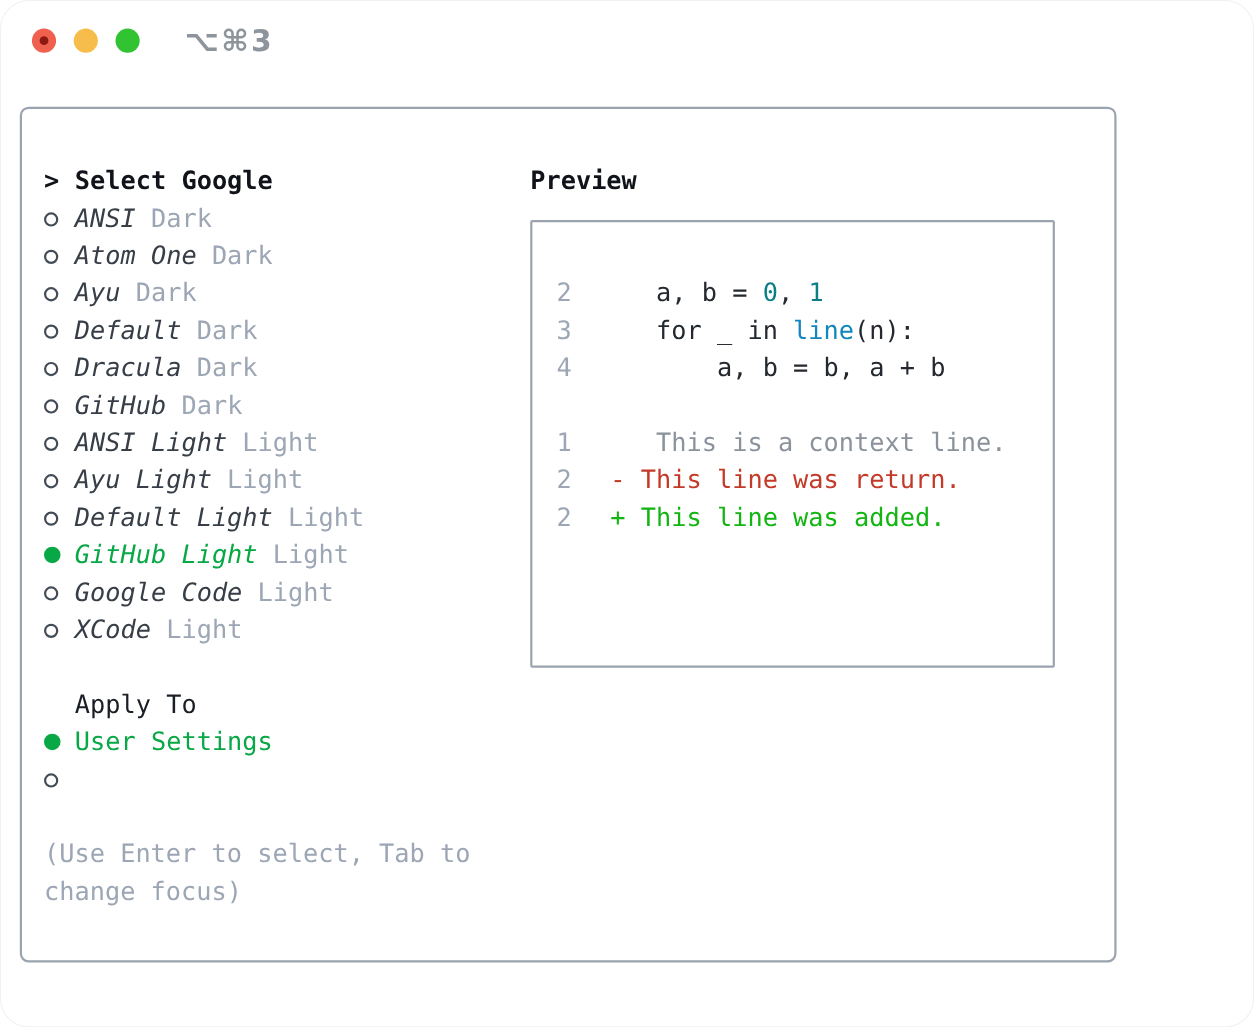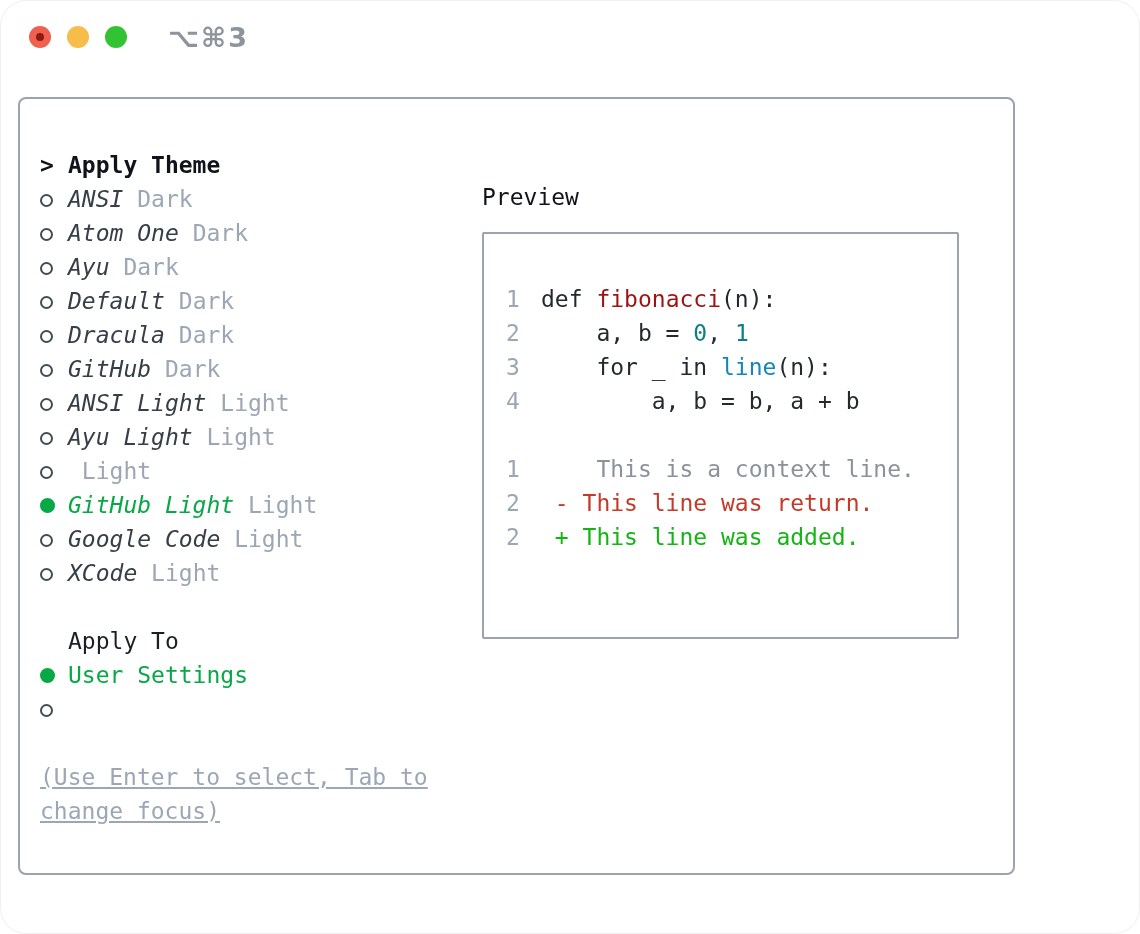--- a/index.html
+++ b/index.html
@@ -63,23 +63,23 @@
     border:2px solid var(--radio);margin-top:2px;
   }
   .circle.sel{border:none;background:var(--accent-green);width:15px;height:15px;}
   .item-name{color:var(--item);font-style:italic;}
   .item-name.sel{color:var(--accent-green);text-align:right;}
   .variant{color:var(--muted);margin-left:1ch;}
   .apply-header{color:#1a1f26;}
   .option-label{color:var(--item);}
   .option-label.sel{color:var(--accent-green);}
   .spacer{height:34px;}
-  .hint{color:var(--muted);width:440px;white-space:normal;word-break:normal;text-decoration:underline;}
+  .hint{color:var(--muted);width:440px;white-space:normal;word-break:normal;}
   
-  .preview-header{color:var(--ink);font-weight:normal;height:34px;margin-top:32px;}
+  .preview-header{color:var(--ink);font-weight:bold;height:34px;}
   .preview-box{
     margin-top:18px;width:477px;height:407px;
     border:2px solid var(--panel-border);border-radius:2px;background:#fff;
     padding:48px 0 0 22px;overflow:hidden;
   }
   .cl{height:34px;white-space:pre;}
   .gutter{display:inline-block;width:35px;color:var(--muted);}
   .tk-plain{color:#24292f;}
   .tk-fn{color:var(--fn-red);}
   .tk-num{color:var(--num-teal);}
@@ -100,33 +100,33 @@
       <div class="tl tl-green"></div>
     </div>
     <div class="title-shortcut">⌥⌘3</div>
   </div>
 
   <div class="panel mono">
 
     <div class="left-col">
       <div class="row">
         <span class="prefix caret">&gt;</span>
-        <span class="hdr">Apply Theme</span>
+        <span class="hdr">Select Google</span>
       </div>
 
       <div id="theme-list">
           <div class="row"><span class="prefix"><span class="circle"></span></span><span class="item-name">ANSI</span><span class="variant">Dark</span></div>
           <div class="row"><span class="prefix"><span class="circle"></span></span><span class="item-name">Atom One</span><span class="variant">Dark</span></div>
           <div class="row"><span class="prefix"><span class="circle"></span></span><span class="item-name">Ayu</span><span class="variant">Dark</span></div>
           <div class="row"><span class="prefix"><span class="circle"></span></span><span class="item-name">Default</span><span class="variant">Dark</span></div>
           <div class="row"><span class="prefix"><span class="circle"></span></span><span class="item-name">Dracula</span><span class="variant">Dark</span></div>
           <div class="row"><span class="prefix"><span class="circle"></span></span><span class="item-name">GitHub</span><span class="variant">Dark</span></div>
           <div class="row"><span class="prefix"><span class="circle"></span></span><span class="item-name">ANSI Light</span><span class="variant">Light</span></div>
           <div class="row"><span class="prefix"><span class="circle"></span></span><span class="item-name">Ayu Light</span><span class="variant">Light</span></div>
-          <div class="row"><span class="prefix"><span class="circle"></span></span><span class="variant">Light</span></div>
+          <div class="row"><span class="prefix"><span class="circle"></span></span><span class="item-name">Default Light</span><span class="variant">Light</span></div>
           <div class="row"><span class="prefix"><span class="circle sel"></span></span><span class="item-name sel">GitHub Light</span><span class="variant">Light</span></div>
           <div class="row"><span class="prefix"><span class="circle"></span></span><span class="item-name">Google Code</span><span class="variant">Light</span></div>
           <div class="row"><span class="prefix"><span class="circle"></span></span><span class="item-name">XCode</span><span class="variant">Light</span></div>
         </div>
 
       <div class="spacer"></div>
 
       <div class="row">
         <span class="prefix"></span>
         <span class="apply-header">Apply To</span>
@@ -140,21 +140,20 @@
       <div class="spacer"></div>
 
       <div class="hint">(Use Enter to select, Tab to change focus)</div>
     </div>
 
     <div class="right-col">
       <div class="preview-header">Preview</div>
 
       <div class="preview-box">
         <div id="code-lines">
-            <div class="cl"><span class="gutter">1</span><span class="tk-plain">def </span><span class="tk-fn">fibonacci</span><span class="tk-plain">(n):</span></div>
             <div class="cl"><span class="gutter">2</span><span class="tk-plain">    a, b = </span><span class="tk-num">0</span><span class="tk-plain">, </span><span class="tk-num">1</span></div>
             <div class="cl"><span class="gutter">3</span><span class="tk-plain">    for _ in </span><span class="tk-builtin">line</span><span class="tk-plain">(n):</span></div>
             <div class="cl"><span class="gutter">4</span><span class="tk-plain">        a, b = b, a + b</span></div>
           </div>
         <div class="cl"> </div>
         <div id="diff-lines">
             <div class="cl"><span class="gutter">1</span><span class="dl-context">    This is a context line.</span></div>
             <div class="cl"><span class="gutter">2</span><span class="dl-deleted"> - This line was return.</span></div>
             <div class="cl"><span class="gutter">2</span><span class="dl-added"> + This line was added.</span></div>
           </div>

